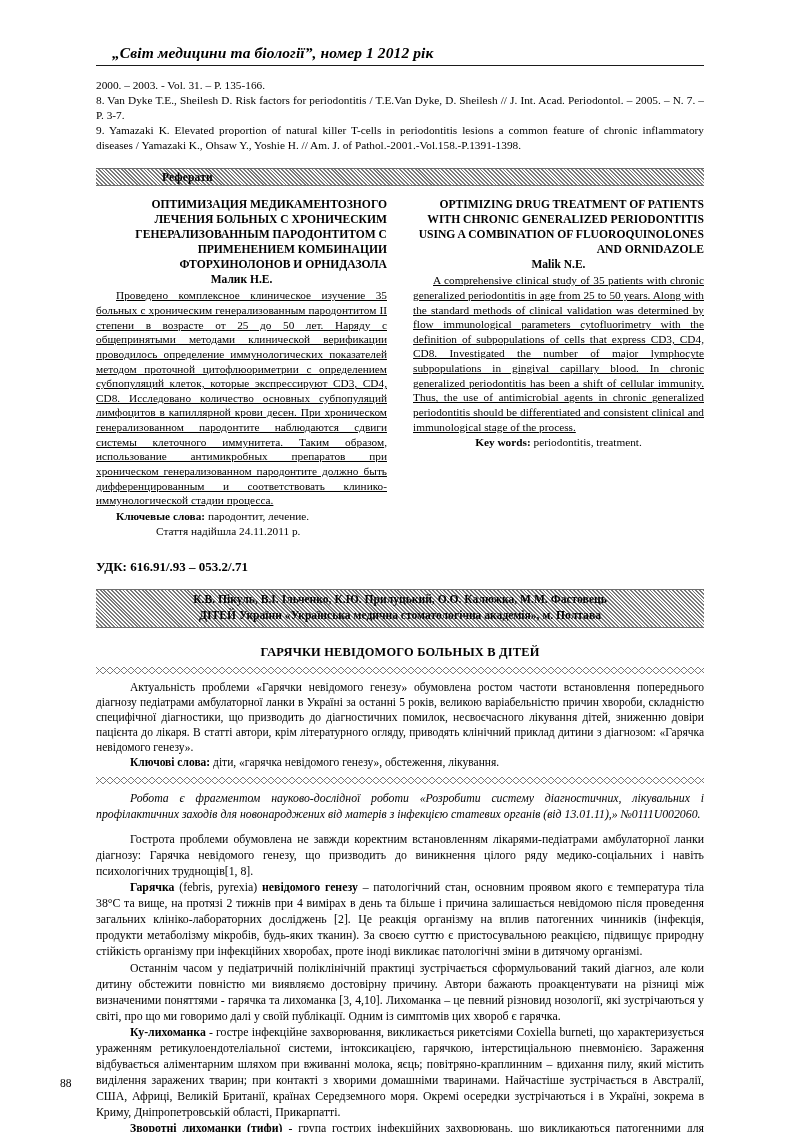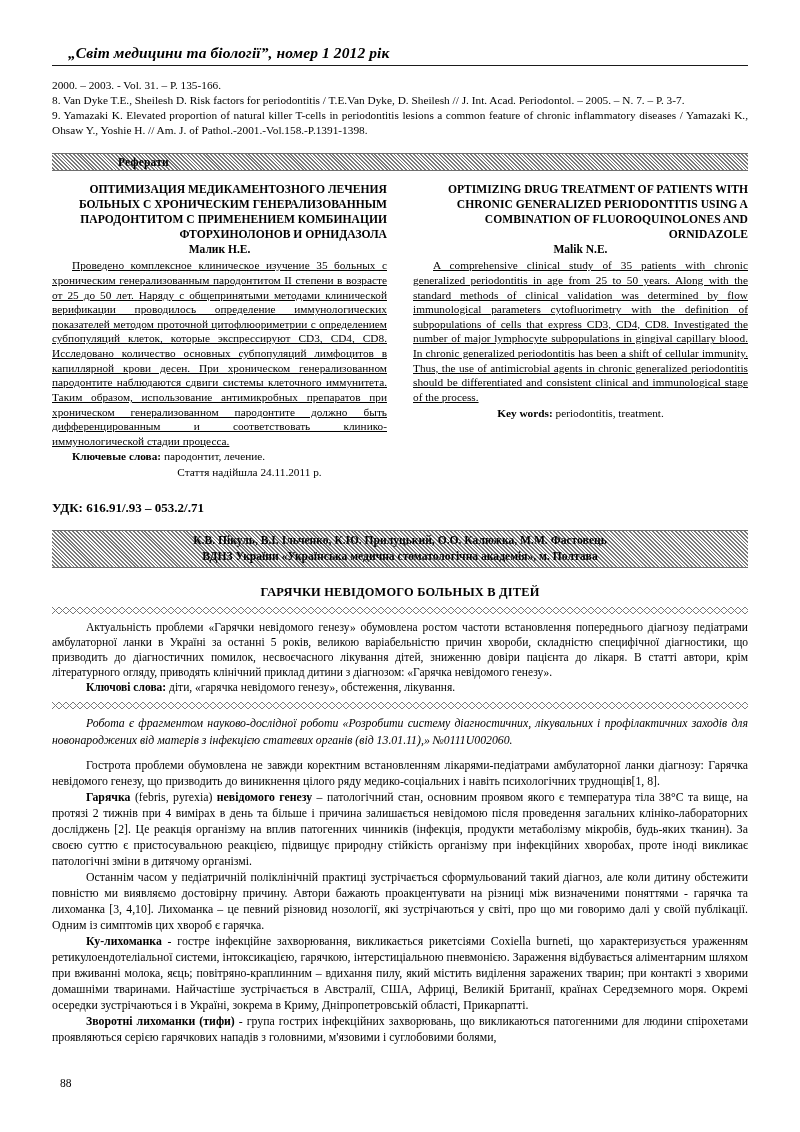--- a/index.html
+++ b/index.html
@@ -15,21 +15,21 @@
     color: #000000;
     position: relative;
     overflow: hidden;
   }
 
   .page {
     position: relative;
     width: 800px;
     height: 1132px;
     box-sizing: border-box;
-    padding: 0 52px;
+    padding: 0 96px;
   }
 
   
   .runhead {
     padding-top: 44px;
     font-family: "Liberation Serif", "DejaVu Serif", serif;
     font-size: 15.5px;
     font-weight: bold;
     font-style: italic;
     letter-spacing: .1px;
@@ -119,21 +119,21 @@
     font-size: 11.3px;
     line-height: 1.3;
     text-indent: 20px;
   }
   .kw.centered { text-align: center; text-indent: 0; }
   .kw b { font-weight: bold; }
 
   .received {
     margin-top: 2px;
     font-size: 11.3px;
-    text-align: center;
+    text-align: left;
     padding-left: 60px;
   }
 
   
   .udk {
     margin-top: 22px;
     font-size: 13px;
     font-weight: bold;
   }
 
@@ -234,21 +234,21 @@
         <b>Key words:</b><span> periodontitis, treatment.</span>
       </div>
     </div>
 
   </div>
 
   <div class="udk">УДК: 616.91/.93 – 053.2/.71</div>
 
   <div class="hatch banner-authors">
     <div>К.В. Пікуль, В.І. Ільченко, К.Ю. Прилуцький, О.О. Калюжка, М.М. Фастовець</div>
-    <div>ВДНЗ України «Українська медична стоматологічна академія», м. Полтава</div>
+    <div>ДІТЕЙ України «Українська медична стоматологічна академія», м. Полтава</div>
   </div>
 
   <div class="main-title">ГАРЯЧКИ НЕВІДОМОГО БОЛЬНЫХ В ДІТЕЙ</div>
 
   <div class="zigzag"></div>
 
   <div class="ua-abstract">Актуальність проблеми «Гарячки невідомого генезу» обумовлена ростом частоти встановлення попереднього діагнозу педіатрами амбулаторної ланки в Україні за останні 5 років, великою варіабельністю причин хвороби, складністю специфічної діагностики, що призводить до  діагностичних помилок, несвоєчасного лікування дітей, зниженню довіри пацієнта до лікаря. В статті автори, крім літературного огляду, приводять клінічний приклад дитини з діагнозом: «Гарячка невідомого генезу».</div>
   <div class="ua-kw">
     <b>Ключові слова:</b><span> діти, «гарячка невідомого генезу», обстеження, лікування.</span>
   </div>

